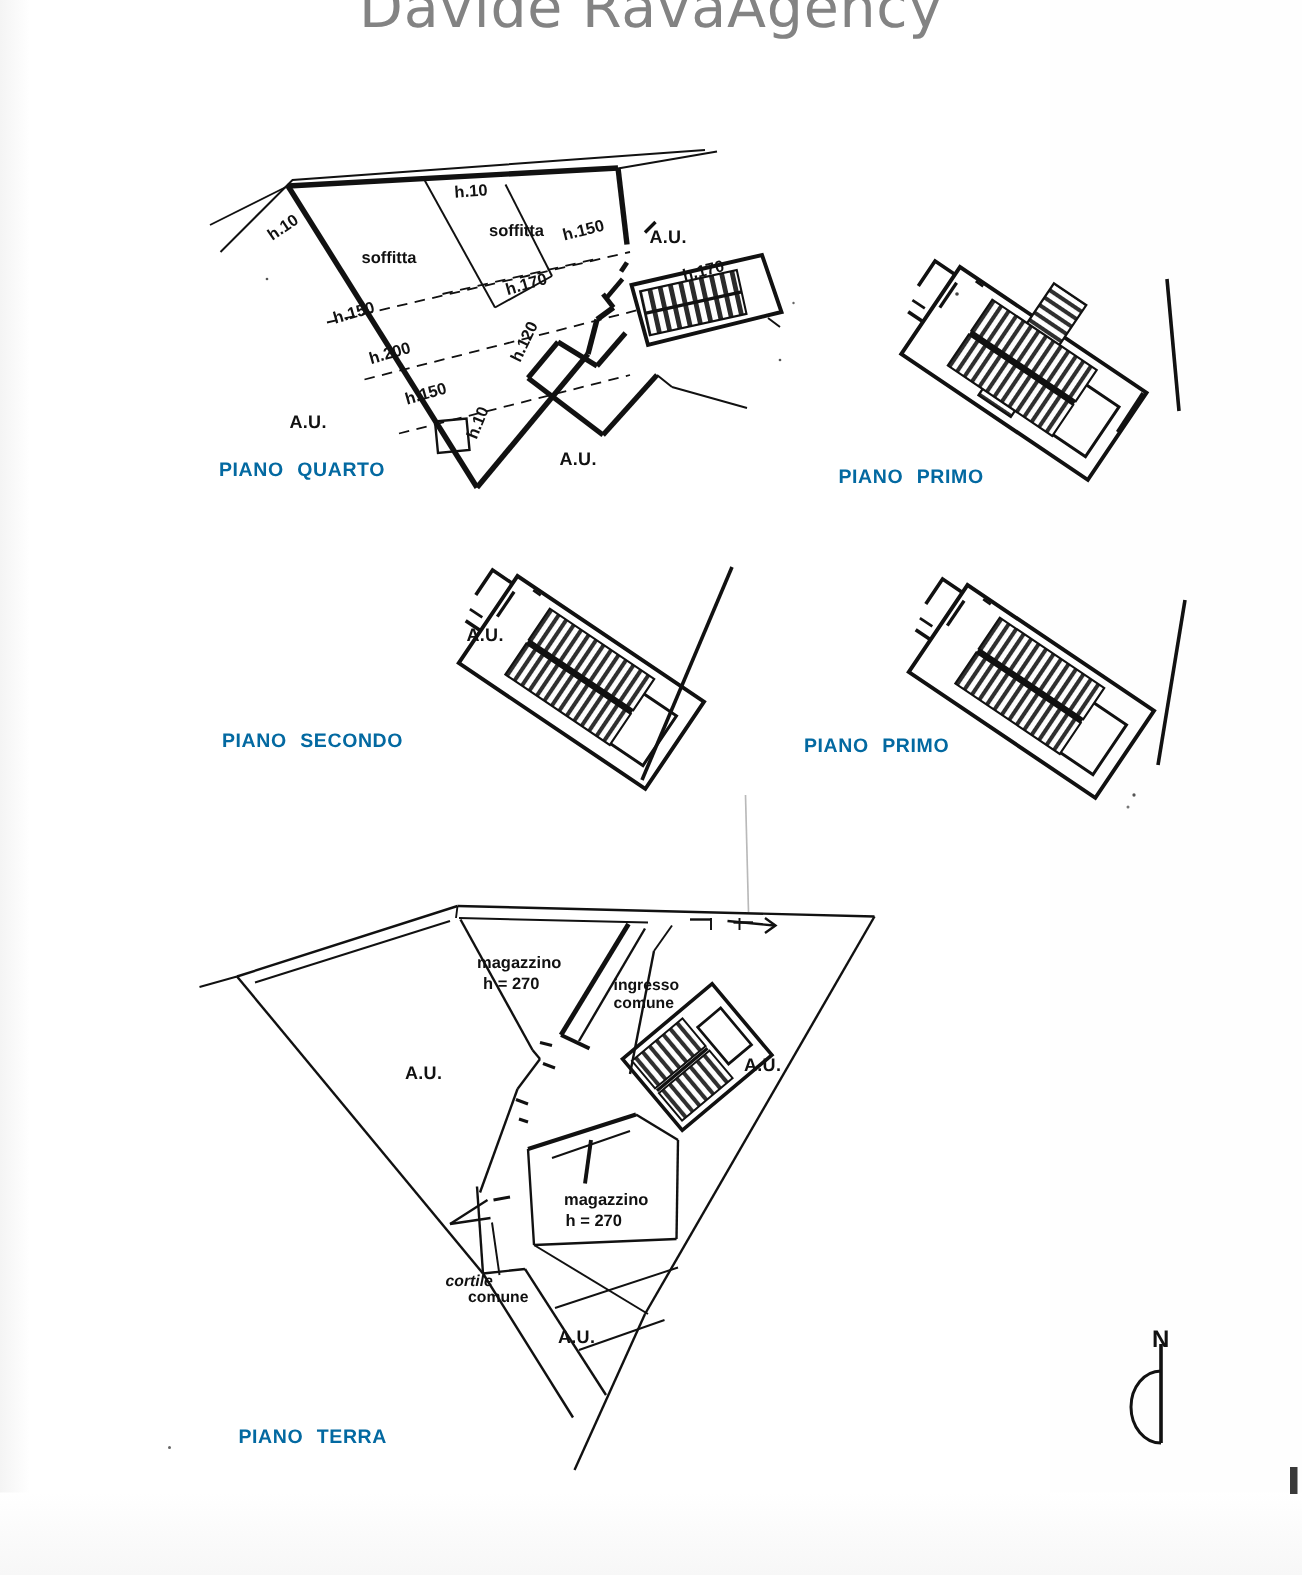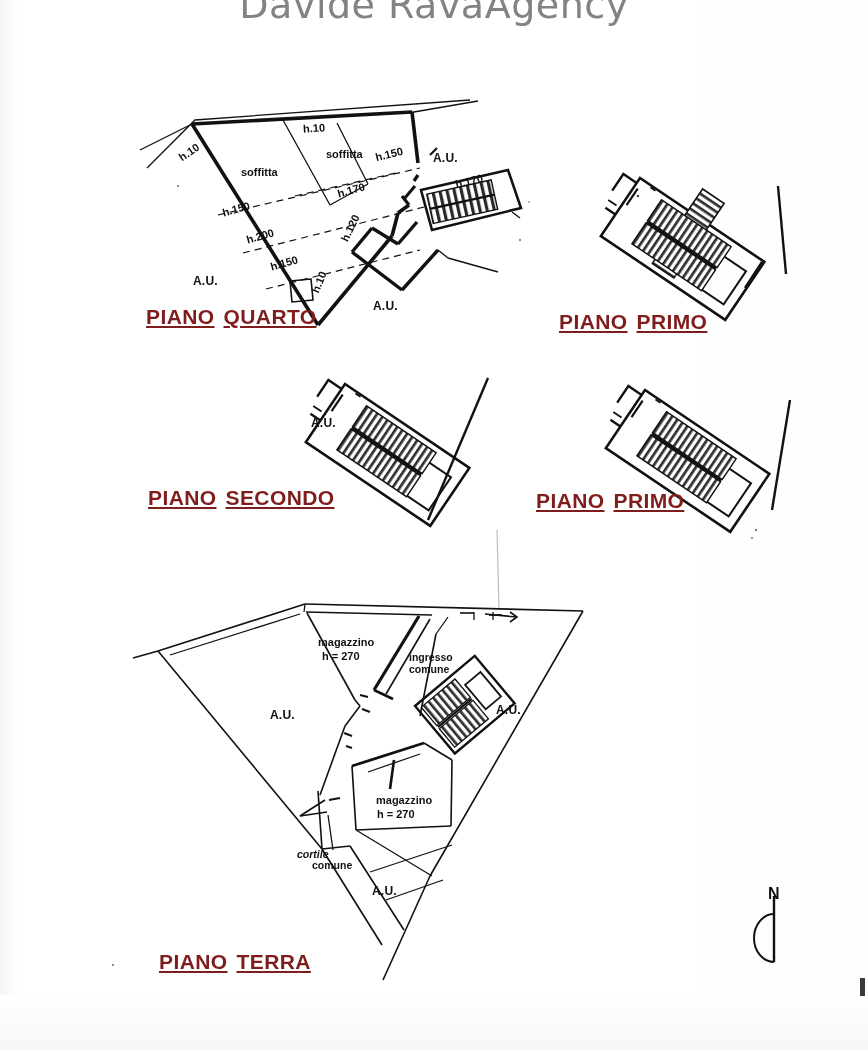--- a/index.html
+++ b/index.html
@@ -57,26 +57,25 @@
     left: 0; top: 0;
     width: 868px;
     height: 1050px;
   }
   #drawing svg { display: block; }
 
   
   .plan-caption {
     position: absolute;
     font-family: "Liberation Sans", sans-serif;
-    font-size: 21px;
+    font-size: 13px;
     font-weight: 700;
-    color: #7f1d1d;
+    color: #0369a1;
     letter-spacing: 0.4px;
     white-space: nowrap;
-    text-decoration: underline;
   }
   .plan-caption .cap-gap { display: inline-block; width: 9px; }
 
   
   .ann {
     position: absolute;
     font-family: "Liberation Sans", sans-serif;
     color: #111111;
     white-space: nowrap;
     font-weight: 700;

